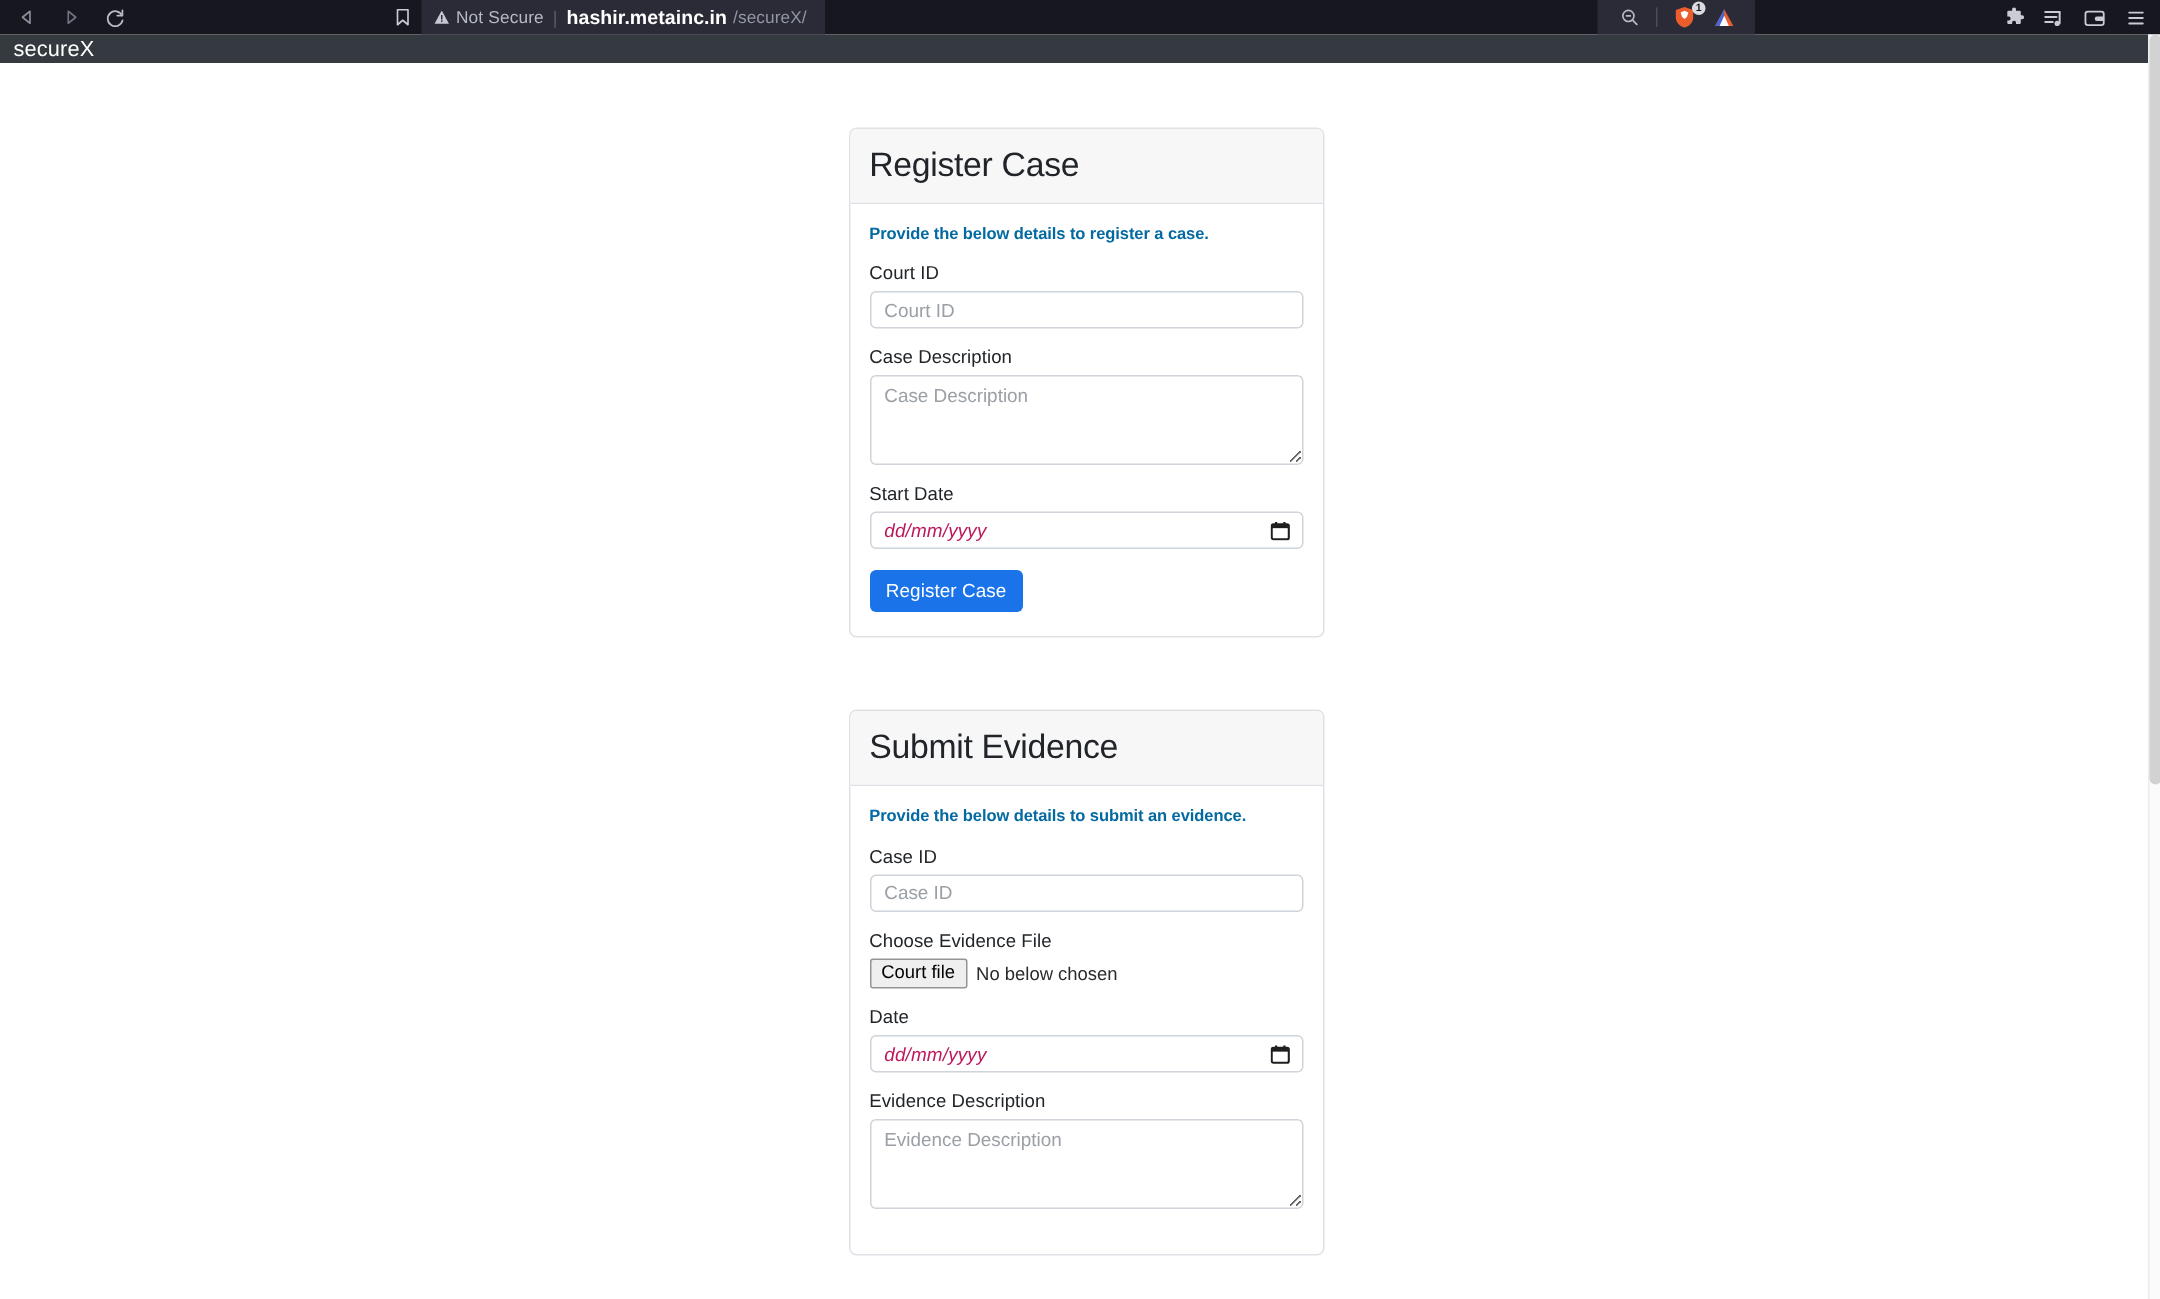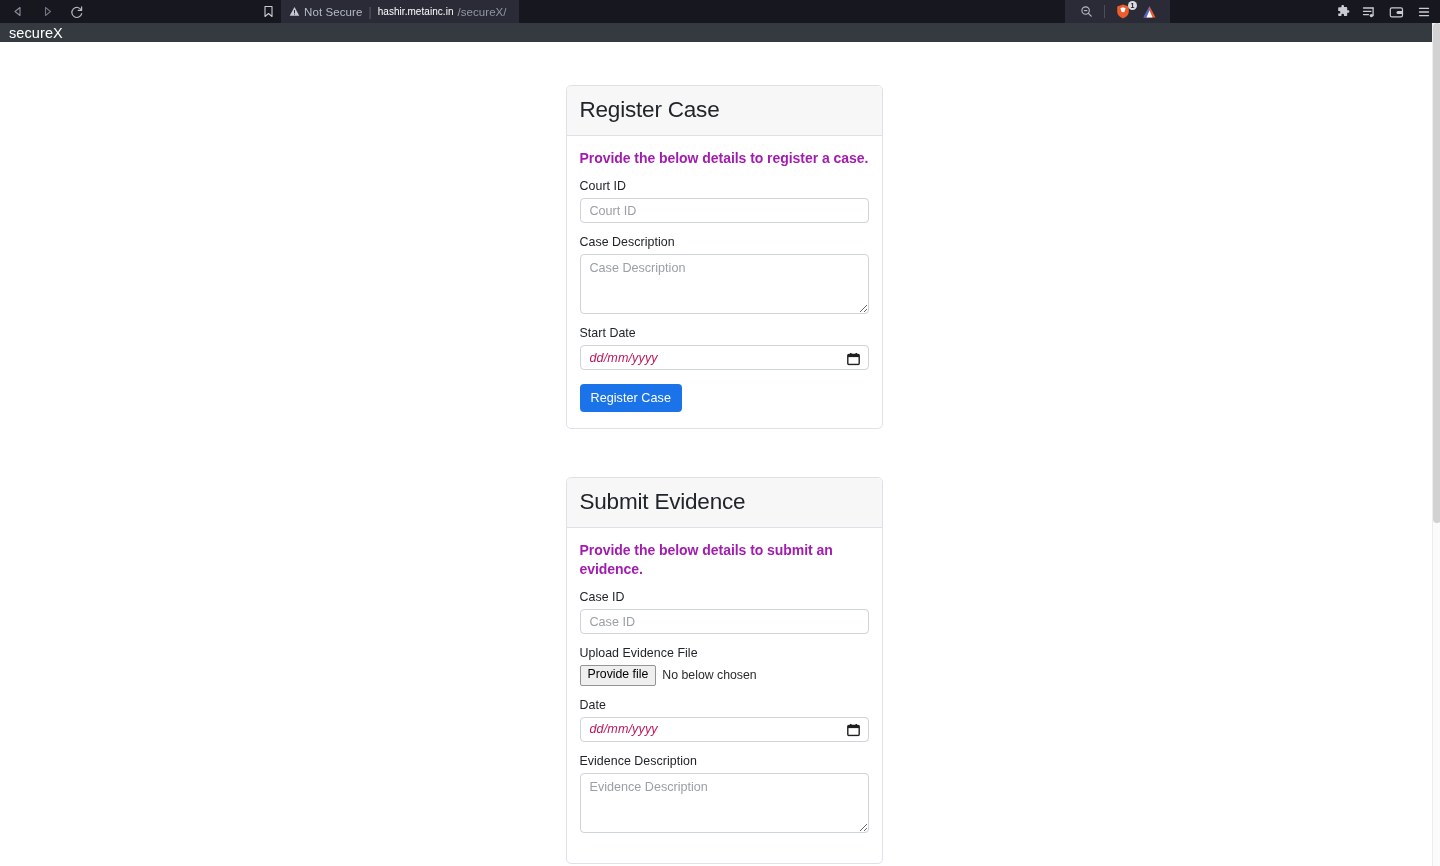--- a/index.html
+++ b/index.html
@@ -34,21 +34,21 @@
   .urlbar {
     height: 23px; display: flex; align-items: center;
     background: #2a2b36;
     padding: 0 12px 0 8px;
     border-radius: 0;
     gap: 4px;
   }
   .warn-tri { color: #c6c9d2; display: flex; align-items: center; }
   .notsecure { color: #b6bac4; font-size: 11.5px; letter-spacing: .1px; }
   .url-sep { color: #5a5d6b; font-size: 12px; margin: 0 2px; }
-  .url-domain { color: #ffffff; font-size: 10px; font-weight: normal; letter-spacing: .05px; }
+  .url-domain { color: #ffffff; font-size: 13px; font-weight: bold; letter-spacing: .05px; }
   .url-path { color: #9297a3; font-size: 11.5px; letter-spacing: .05px; }
 
   .chrome-right-group {
     position: absolute; left: 1065px; top: 0; height: 23px;
     display: flex; align-items: center; gap: 0;
     background: #2a2b36;
     padding: 0 8px;
     border-radius: 0;
   }
   .zoomout-icon { width: 26px; height: 23px; display:flex; align-items:center; justify-content:center; color:#b6bac4; }
@@ -127,23 +127,23 @@
     padding: 11px 13px 12px 13px;
   }
   .card-title {
     font-size: 22.5px;
     color: #212529;
     line-height: 1.15;
     letter-spacing: -.2px;
   }
   .card-body { padding: 13px 13px 16px 13px; }
   .card-subtitle {
-    font-size: 14px;
+    font-size: 11px;
     font-weight: bold;
-    color: #a21caf;
+    color: #0369a1;
     line-height: 1.32;
     margin: 0 0 12px 0;
     letter-spacing: -.05px;
   }
   .field { margin-bottom: 12px; }
   .field:last-of-type { margin-bottom: 14px; }
   .field-label {
     display: block;
     font-size: 12.4px;
     color: #212529;
@@ -386,23 +386,23 @@
       </div>
       <div class="card-body">
         <div class="card-subtitle">Provide the below details to submit an evidence.</div>
 
         <div class="field">
           <label class="field-label">Case ID</label>
           <input class="text-input" type="text" placeholder="Case ID" style="">
         </div>
 
         <div class="field">
-          <label class="field-label">Upload Evidence File</label>
+          <label class="field-label">Choose Evidence File</label>
           <div class="file-row">
-            <span class="file-btn">Provide file</span>
+            <span class="file-btn">Court file</span>
             <span class="file-status">No below chosen</span>
           </div>
         </div>
 
         <div class="field">
           <label class="field-label">Date</label>
           <div class="date-input-wrap">
             <span class="date-placeholder">dd/mm/yyyy</span>
             <span class="calendar-icon">
               <svg width="13" height="13" viewBox="0 0 13 13">

